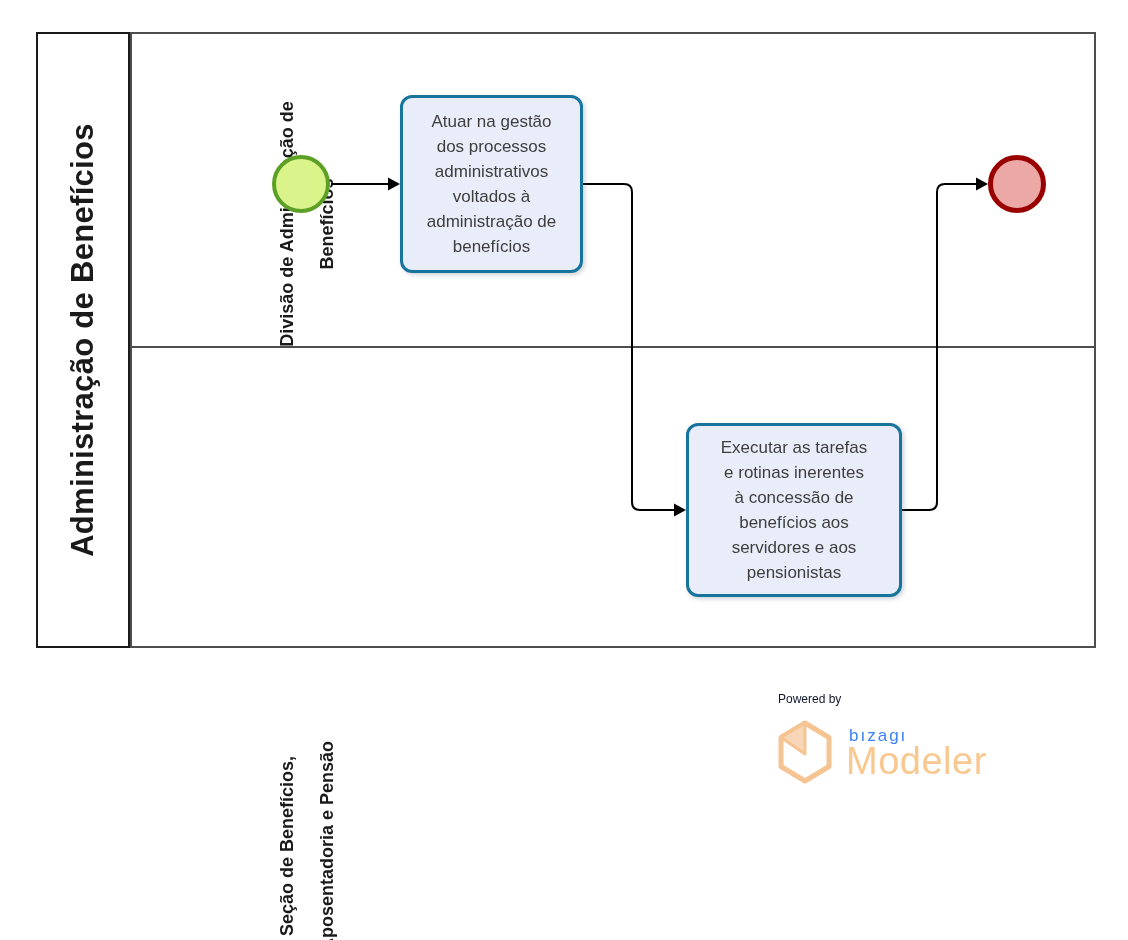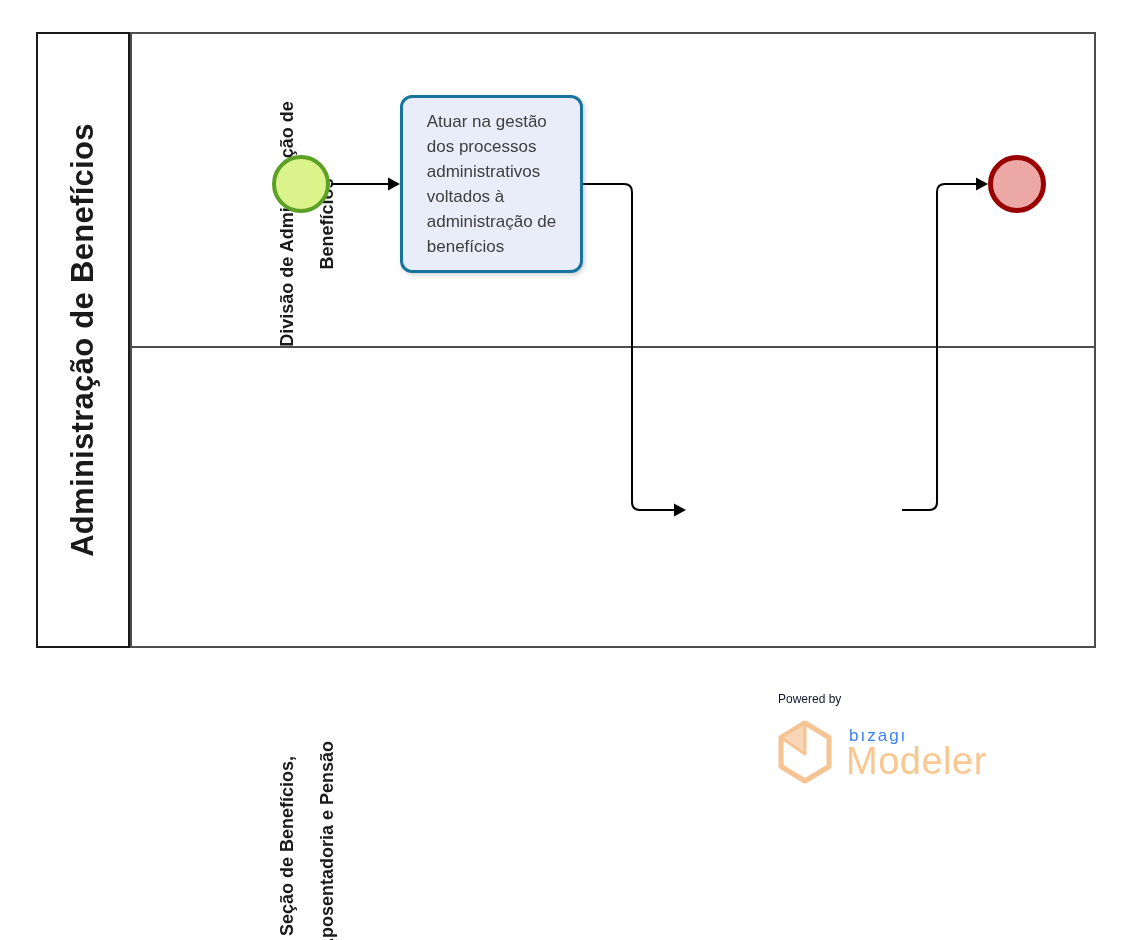--- a/index.html
+++ b/index.html
@@ -69,20 +69,21 @@
     box-sizing: border-box;
     border: 3px solid #17749D;
     border-radius: 12px;
     background: #E9EDFA;
     display: flex;
     align-items: center;
     justify-content: center;
     box-shadow: 2px 2px 4px rgba(120,130,150,0.35);
   }
   .task-text {
+    text-align: center;
     white-space: pre-line;
     color: #3E3E3E;
     font-size: 17px;
     line-height: 25px;
   }
   .task-1 { left: 400px; top: 95px;  width: 183px; height: 178px; }
   .task-2 { left: 686px; top: 423px; width: 216px; height: 174px; }
 
   .event {
     position: absolute;
@@ -153,20 +154,28 @@
   <div class="event event-end"></div>
 
   <div class="task task-1">
     <div class="task-text">Atuar na gestão
 dos processos
 administrativos
 voltados à
 administração de
 benefícios</div>
   </div>
+  <div class="task task-2">
+    <div class="task-text">Executar as tarefas
+e rotinas inerentes
+à concessão de
+benefícios aos
+servidores e aos
+pensionistas</div>
+  </div>
 
   <div class="logo">
     <div class="powered-by">Powered by</div>
     <svg class="hex-icon" width="58" height="68" viewBox="0 0 58 68">
       <polygon points="29,5 53,19.5 53,48.5 29,63 5,48.5 5,19.5" fill="none" stroke="#F6C493" stroke-width="5" stroke-linejoin="round"></polygon>
       <polygon points="29,5 5,19.5 29,36" fill="#F8D6B8" stroke="#F6C493" stroke-width="3" stroke-linejoin="round"></polygon>
     </svg>
     <div class="brand-text">bızagı</div>
     <div class="product-text">Modeler</div>
   </div>

